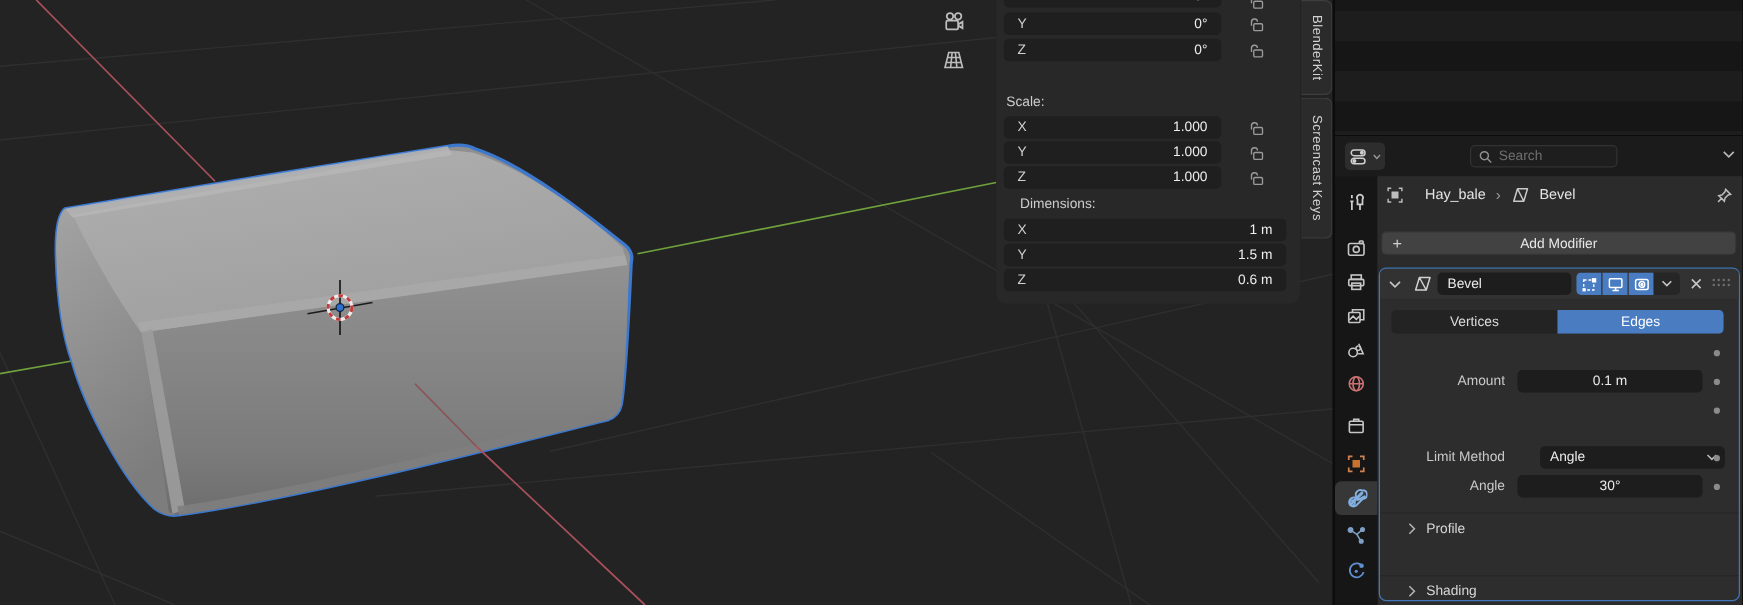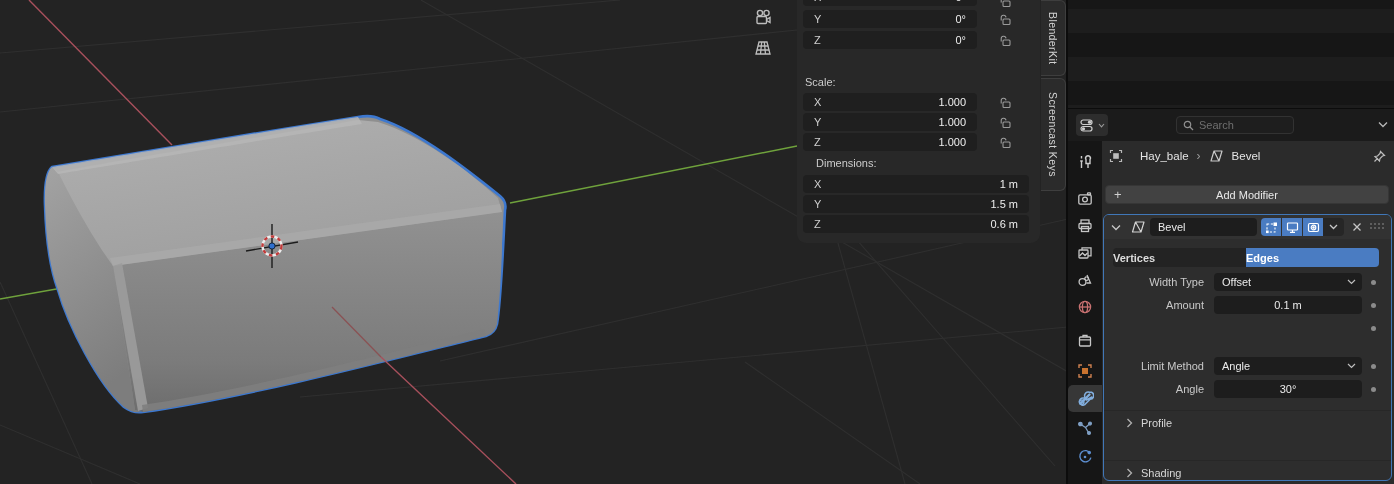--- a/index.html
+++ b/index.html
@@ -86,21 +86,21 @@
     border-radius:4px; display:flex; align-items:center; padding:0 8px; color:#eaeaea;
   }
   .mod-toggle { width:20px; height:18px; background:#4a7cc2; display:flex; align-items:center; justify-content:center; }
   #mod-toggles { position:absolute; left:157px; top:3px; display:flex; gap:1px; border-radius:4px 0 0 4px; overflow:hidden; }
   #mod-extras { position:absolute; left:219px; top:3px; width:21px; height:18px; background:#262626; border-radius:0 4px 4px 0; display:flex; align-items:center; justify-content:center; }
   #mod-close { position:absolute; left:245px; top:4px; width:16px; height:16px; display:flex; align-items:center; justify-content:center; }
   #mod-grip { position:absolute; left:266px; top:8px; display:grid; grid-template-columns:repeat(4,4px); grid-template-rows:repeat(2,4px); }
   #mod-grip i { width:2px; height:2px; border-radius:50%; background:#6e6e6e; }
   
   #mode-tabs { position:absolute; left:9px; top:33px; width:266px; height:19px; display:flex; border-radius:4px; overflow:hidden; }
-  .mode-tab { flex:1; display:flex; align-items:center; background:#232323; color:#dcdcdc;font-weight:bold; }
+  .mode-tab { flex:1; display:flex; align-items:center; justify-content:center; background:#232323; color:#dcdcdc; }
   .mode-tab.active { background:#4a7cc2; color:#ffffff; }
   
   .prow { position:absolute; left:0; width:287px; height:18px; display:flex; align-items:center; }
   .prow .plabel { width:110px; text-align:right; padding-right:10px; color:#c9c9c9; }
   .pfield {
     position:relative; width:148px; height:18px; background:#1d1d1d; border-radius:4px;
     display:flex; align-items:center; color:#eaeaea;
   }
   .pfield.center { justify-content:center; }
   .pfield.drop { justify-content:flex-start; padding:0 8px; }
@@ -510,42 +510,33 @@
 
         <div id="mode-tabs">
           <div class="mode-tab">
             <span>Vertices</span>
           </div>
           <div class="mode-tab active">
             <span>Edges</span>
           </div>
         </div>
 
-        <div class="prow" style="top:58px;">
-          <span class="plabel">Width Type</span>
-          <div class="pfield drop">
-            <span>Offset</span>
-            <svg class="chev" width="9" height="6" viewBox="0 0 9 6">
-                <polyline points="1,1 4.5,4.5 8,1" fill="none" stroke="#bdbdbd" stroke-width="1.2"></polyline>
-              </svg>
-          </div>
-        </div>
         <div class="decorator" style="top:65px;"></div>
 
         <div class="prow" style="top:81px;">
           <span class="plabel">Amount</span>
           <div class="pfield center">
             <span>0.1 m</span>
           </div>
         </div>
         <div class="decorator" style="top:88px;"></div>
 
         <div class="decorator" style="top:111px;"></div>
 
-        <div class="prow" style="top:142px;">
+        <div class="prow" style="top:142px;gap:18px;">
           <span class="plabel">Limit Method</span>
           <div class="pfield drop">
             <span>Angle</span>
             <svg class="chev" width="9" height="6" viewBox="0 0 9 6">
                 <polyline points="1,1 4.5,4.5 8,1" fill="none" stroke="#bdbdbd" stroke-width="1.2"></polyline>
               </svg>
           </div>
         </div>
         <div class="decorator" style="top:149px;"></div>
 

